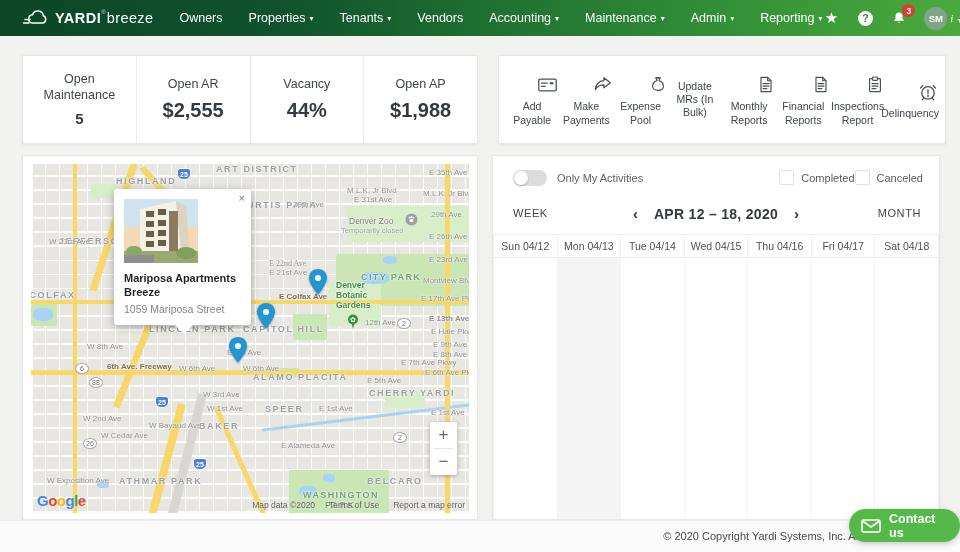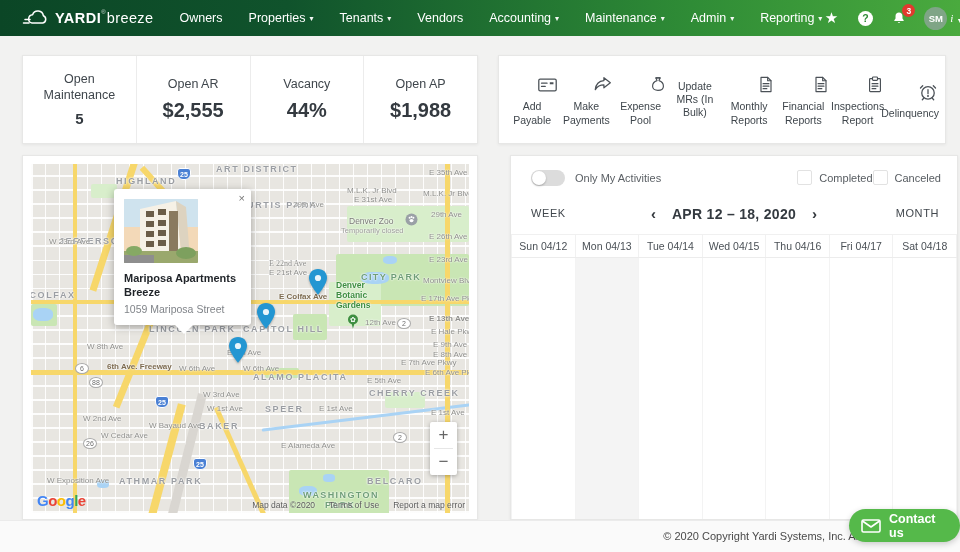--- a/index.html
+++ b/index.html
@@ -83,21 +83,21 @@
   .gmap-zoom{position:absolute;right:12px;bottom:38px;width:27px;background:#fff;border-radius:2px;
              box-shadow:0 1px 4px rgba(0,0,0,.3);z-index:6;}
   .gz-btn{width:27px;height:26px;display:flex;align-items:center;justify-content:center;font-size:17px;color:#666;cursor:pointer;}
   .gz-sep{height:1px;background:#e6e6e6;margin:0 4px;}
   .google-logo{position:absolute;left:6px;bottom:4px;font-size:15px;font-weight:bold;letter-spacing:-.5px;z-index:6;cursor:pointer;}
   .map-attribution{position:absolute;right:4px;bottom:3px;z-index:6;display:flex;gap:14px;font-size:8.5px;color:#5b5b5b;
                    text-shadow:0 0 2px #fff;}
   .attr-item{cursor:pointer;}
 
   
-  .cal-panel{left:510px;top:155px;width:448px;height:365px;}
+  .cal-panel{left:492px;top:155px;width:448px;height:365px;}
   .cal-toggle-row{position:absolute;left:20px;top:14px;display:flex;align-items:center;gap:10px;}
   .toggle{width:34px;height:16px;border-radius:9px;background:#dcdcdc;position:relative;cursor:pointer;}
   .toggle-knob{position:absolute;left:1px;top:1px;width:14px;height:14px;border-radius:50%;background:#fff;
                box-shadow:0 1px 2px rgba(0,0,0,.25);}
   .toggle-label{font-size:11px;color:#5a5f64;}
   .cal-filters{position:absolute;right:16px;top:14px;display:flex;align-items:flex-end;}
   .filter{display:flex;align-items:center;gap:7px;cursor:pointer;}
   .cbox{width:15px;height:15px;border:1.5px solid #e2e2e2;border-radius:2px;background:#fff;}
   .flabel{font-size:11px;color:#575c61;}
   .cal-nav-row{position:absolute;left:0;right:0;top:48px;height:22px;}
@@ -348,21 +348,21 @@
       </div>
   <span class="ml ml-district" style="left: 85px; top: 12px;">HIGHLAND</span>
       <span class="ml ml-district" style="left: 185px; top: 0px;">ART DISTRICT</span>
       <span class="ml ml-district" style="left: 208px; top: 36px;">CURTIS PARK</span>
       <span class="ml ml-district" style="left: 28px; top: 72px;">JEFFERSON</span>
       <span class="ml ml-district" style="left: -38px; top: 126px;">WEST COLFAX</span>
       <span class="ml ml-district" style="left: 118px; top: 160px;">LINCOLN PARK</span>
       <span class="ml ml-district" style="left: 212px; top: 160px;">CAPITOL HILL</span>
       <span class="ml ml-park" style="left: 330px; top: 108px;">CITY PARK</span>
       <span class="ml ml-district" style="left: 222px; top: 208px;">ALAMO PLACITA</span>
-      <span class="ml ml-district" style="left: 338px; top: 224px;">CHERRY CREEK</span>
+      <span class="ml ml-district" style="left: 338px; top: 224px;">CHERRY YARDI</span>
       <span class="ml ml-district" style="left: 234px; top: 240px;">SPEER</span>
       <span class="ml ml-district" style="left: 168px; top: 257px;">BAKER</span>
       <span class="ml ml-district" style="left: 88px; top: 312px;">ATHMAR PARK</span>
       <span class="ml ml-park" style="left: 272px; top: 326px;">WASHINGTON</span>
       <span class="ml ml-park" style="left: 294px; top: 336px;">PARK</span>
       <span class="ml ml-district" style="left: 336px; top: 312px;">BELCARO</span>
       <span class="ml ml-poi" style="left: 318px; top: 52px;">Denver Zoo</span>
       <span class="ml ml-poi-sub" style="left: 310px; top: 62px;">Temporarily closed</span>
       <span class="ml ml-poi-green" style="left: 305px; top: 116px;">Denver</span>
       <span class="ml ml-poi-green" style="left: 305px; top: 126px;">Botanic</span>

